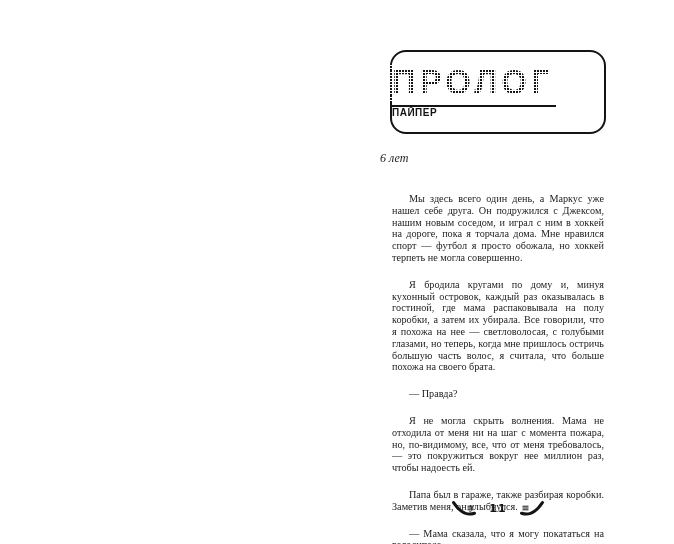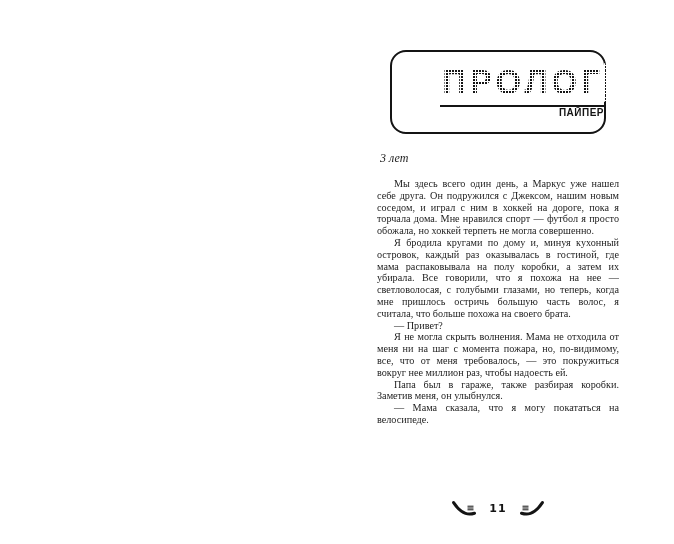--- a/index.html
+++ b/index.html
@@ -15,21 +15,21 @@
   
   .chapter-box {
     position: absolute;
     left: 390px; top: 50px;
     width: 216px; height: 84px;
     border: 2px solid #141414;
     border-radius: 16px;
     background: #ffffff;
     display: flex;
     flex-direction: column;
-    align-items: flex-end;
+    align-items: flex-start;
     justify-content: center;
   }
   .chapter-title {
     position: relative;
     font-family: "Liberation Sans", sans-serif;
     font-weight: 700;
     font-size: 33px;
     line-height: 1;
     letter-spacing: 4px;
     color: #141414;
@@ -76,21 +76,21 @@
     width: 242px;
     font-size: 10.2px;
     line-height: 11.8px;
     text-align: justify;
     hyphens: auto;
     -webkit-hyphens: auto;
     color: #1c1c1c;
   }
   .story p {
     text-indent: 17px;
-    margin: 0;
+    margin: 15px;
   }
 
   
   .page-footer {
     position: absolute;
     left: 377px; top: 498px;
     width: 242px; height: 20px;
     display: flex;
     align-items: center;
     justify-content: center;
@@ -108,26 +108,26 @@
 </style>
 </head>
 <body>
 
 <div class="chapter-box">
   <div class="chapter-title">ПРОЛОГ</div>
   <div class="chapter-rule"></div>
   <div class="chapter-subtitle">ПАЙПЕР</div>
 </div>
 
-<div class="age-heading">3 лет</div>
+<div class="age-heading">6 лет</div>
 
 <div class="story">
     <p>Мы здесь всего один день, а Маркус уже нашел себе друга. Он подружился с Джексом, нашим новым соседом, и играл с ним в хоккей на дороге, пока я торчала дома. Мне нравился спорт — футбол я просто обожала, но хоккей терпеть не могла совершенно.</p>
     <p>Я бродила кругами по дому и, минуя кухонный островок, каждый раз оказывалась в гостиной, где мама распаковывала на полу коробки, а затем их убирала. Все говорили, что я похожа на нее — светловолосая, с голубыми глазами, но теперь, когда мне пришлось остричь большую часть волос, я считала, что больше похожа на своего брата.</p>
-    <p>— Привет?</p>
+    <p>— Правда?</p>
     <p>Я не могла скрыть волнения. Мама не отходила от меня ни на шаг с момента пожара, но, по-видимому, все, что от меня требовалось, — это покружиться вокруг нее миллион раз, чтобы надоесть ей.</p>
     <p>Папа был в гараже, также разбирая коробки. Заметив меня, он улыбнулся.</p>
     <p>— Мама сказала, что я могу покататься на велосипеде.</p>
   </div>
 
 <div class="page-footer">
   <svg class="stick-icon" width="24" height="15" viewBox="0 0 24 15">
     <path d="M1.6 1.6 C 5.5 7.5, 8.5 10.8, 13.5 12.4 C 16.5 13.3, 19.5 13.1, 22.5 12.2" fill="none" stroke="#141414" stroke-width="3" stroke-linecap="round"></path>
     <g stroke="#141414" stroke-width="1">
       <line x1="15.5" y1="5.2" x2="21.5" y2="5.2"></line>

